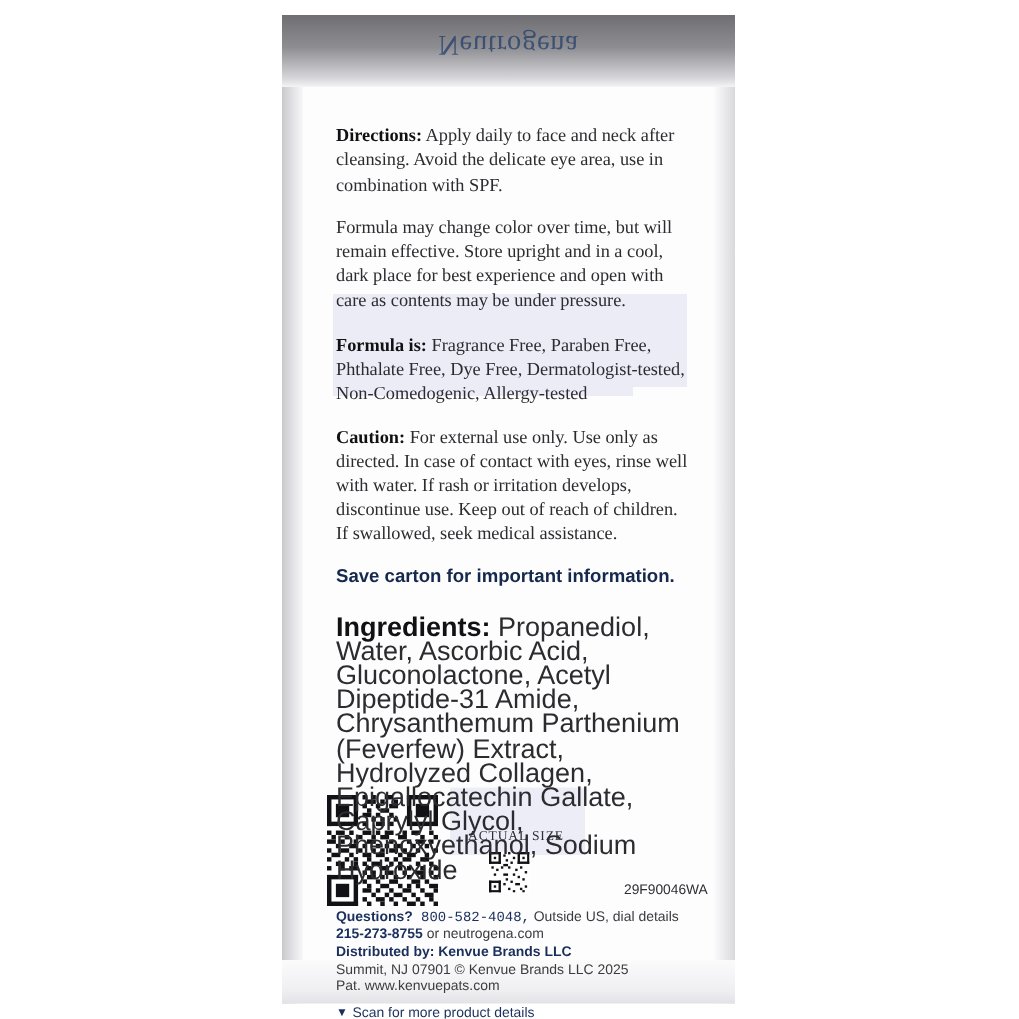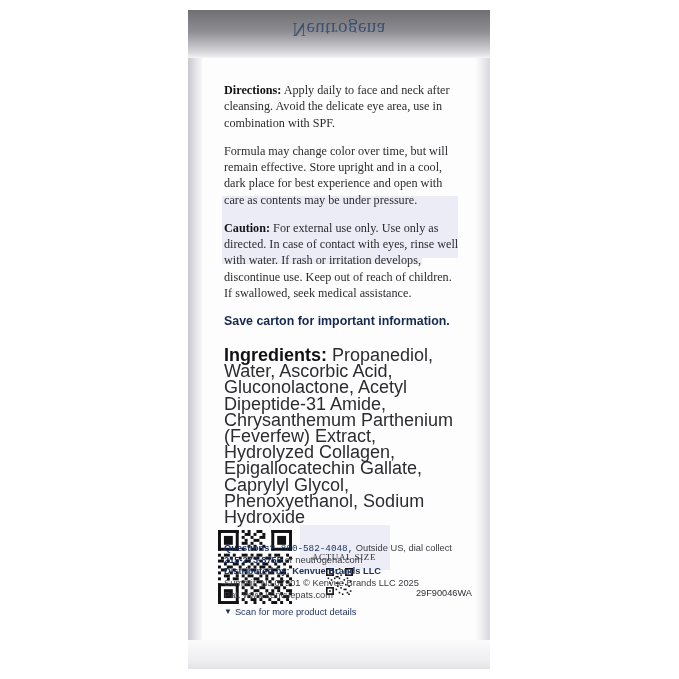--- a/index.html
+++ b/index.html
@@ -201,34 +201,37 @@
   <div class="actual-size-box"></div>
 
   <div class="panel" style="position:absolute; left:224px; top:70px; width:238px; z-index:2;">
 
     <p class="blk body-txt">
       <span class="lead">Directions:</span><span> Apply daily to face and neck after cleansing. Avoid the delicate eye area, use in combination with SPF.</span>
     </p>
 
     <p class="blk body-txt">Formula may change color over time, but will remain effective. Store upright and in a cool, dark place for best experience and open with care as contents may be under pressure.</p>
 
+    <p class="blk body-txt" style="margin-top:14px;">
+      <span class="lead">Formula is:</span><span> Fragrance Free, Paraben Free, Phthalate Free, Dye Free, Dermatologist-tested, Non-Comedogenic, Allergy-tested</span>
+    </p>
 
     <p class="blk body-txt" style="">
       <span class="lead">Caution:</span><span> For external use only. Use only as directed. In case of contact with eyes, rinse well with water. If rash or irritation develops, discontinue use. Keep out of reach of children. If swallowed, seek medical assistance.</span>
     </p>
 
     <p class="bold-line">Save carton for important information.</p>
 
     <p class="ingredients">
       <span class="lead">Ingredients:</span><span> Propanediol, Water, Ascorbic Acid, Gluconolactone, Acetyl Dipeptide-31 Amide, Chrysanthemum Parthenium (Feverfew) Extract, Hydrolyzed Collagen, Epigallocatechin Gallate, Caprylyl Glycol, Phenoxyethanol, Sodium Hydroxide</span>
     </p>
 
     <div class="fineprint">
       <div>
-        <span class="b">Questions?</span><span class="blue"> 800-582-4048,</span><span> Outside US, dial collect</span>
+        <span class="b">Questions?</span><span class="blue"> 800-582-4048,</span><span> Outside US, dial details</span>
       </div>
       <div>
         <span class="b">215-273-8755</span><span> or neutrogena.com</span>
       </div>
       <div class="b">Distributed by: Kenvue Brands LLC</div>
       <div>Summit, NJ 07901 © Kenvue Brands LLC 2025</div>
       <div>Pat. www.kenvuepats.com</div>
       <div class="scan-row">
         <span class="caret">▼</span><span>Scan for more product details</span>
       </div>

